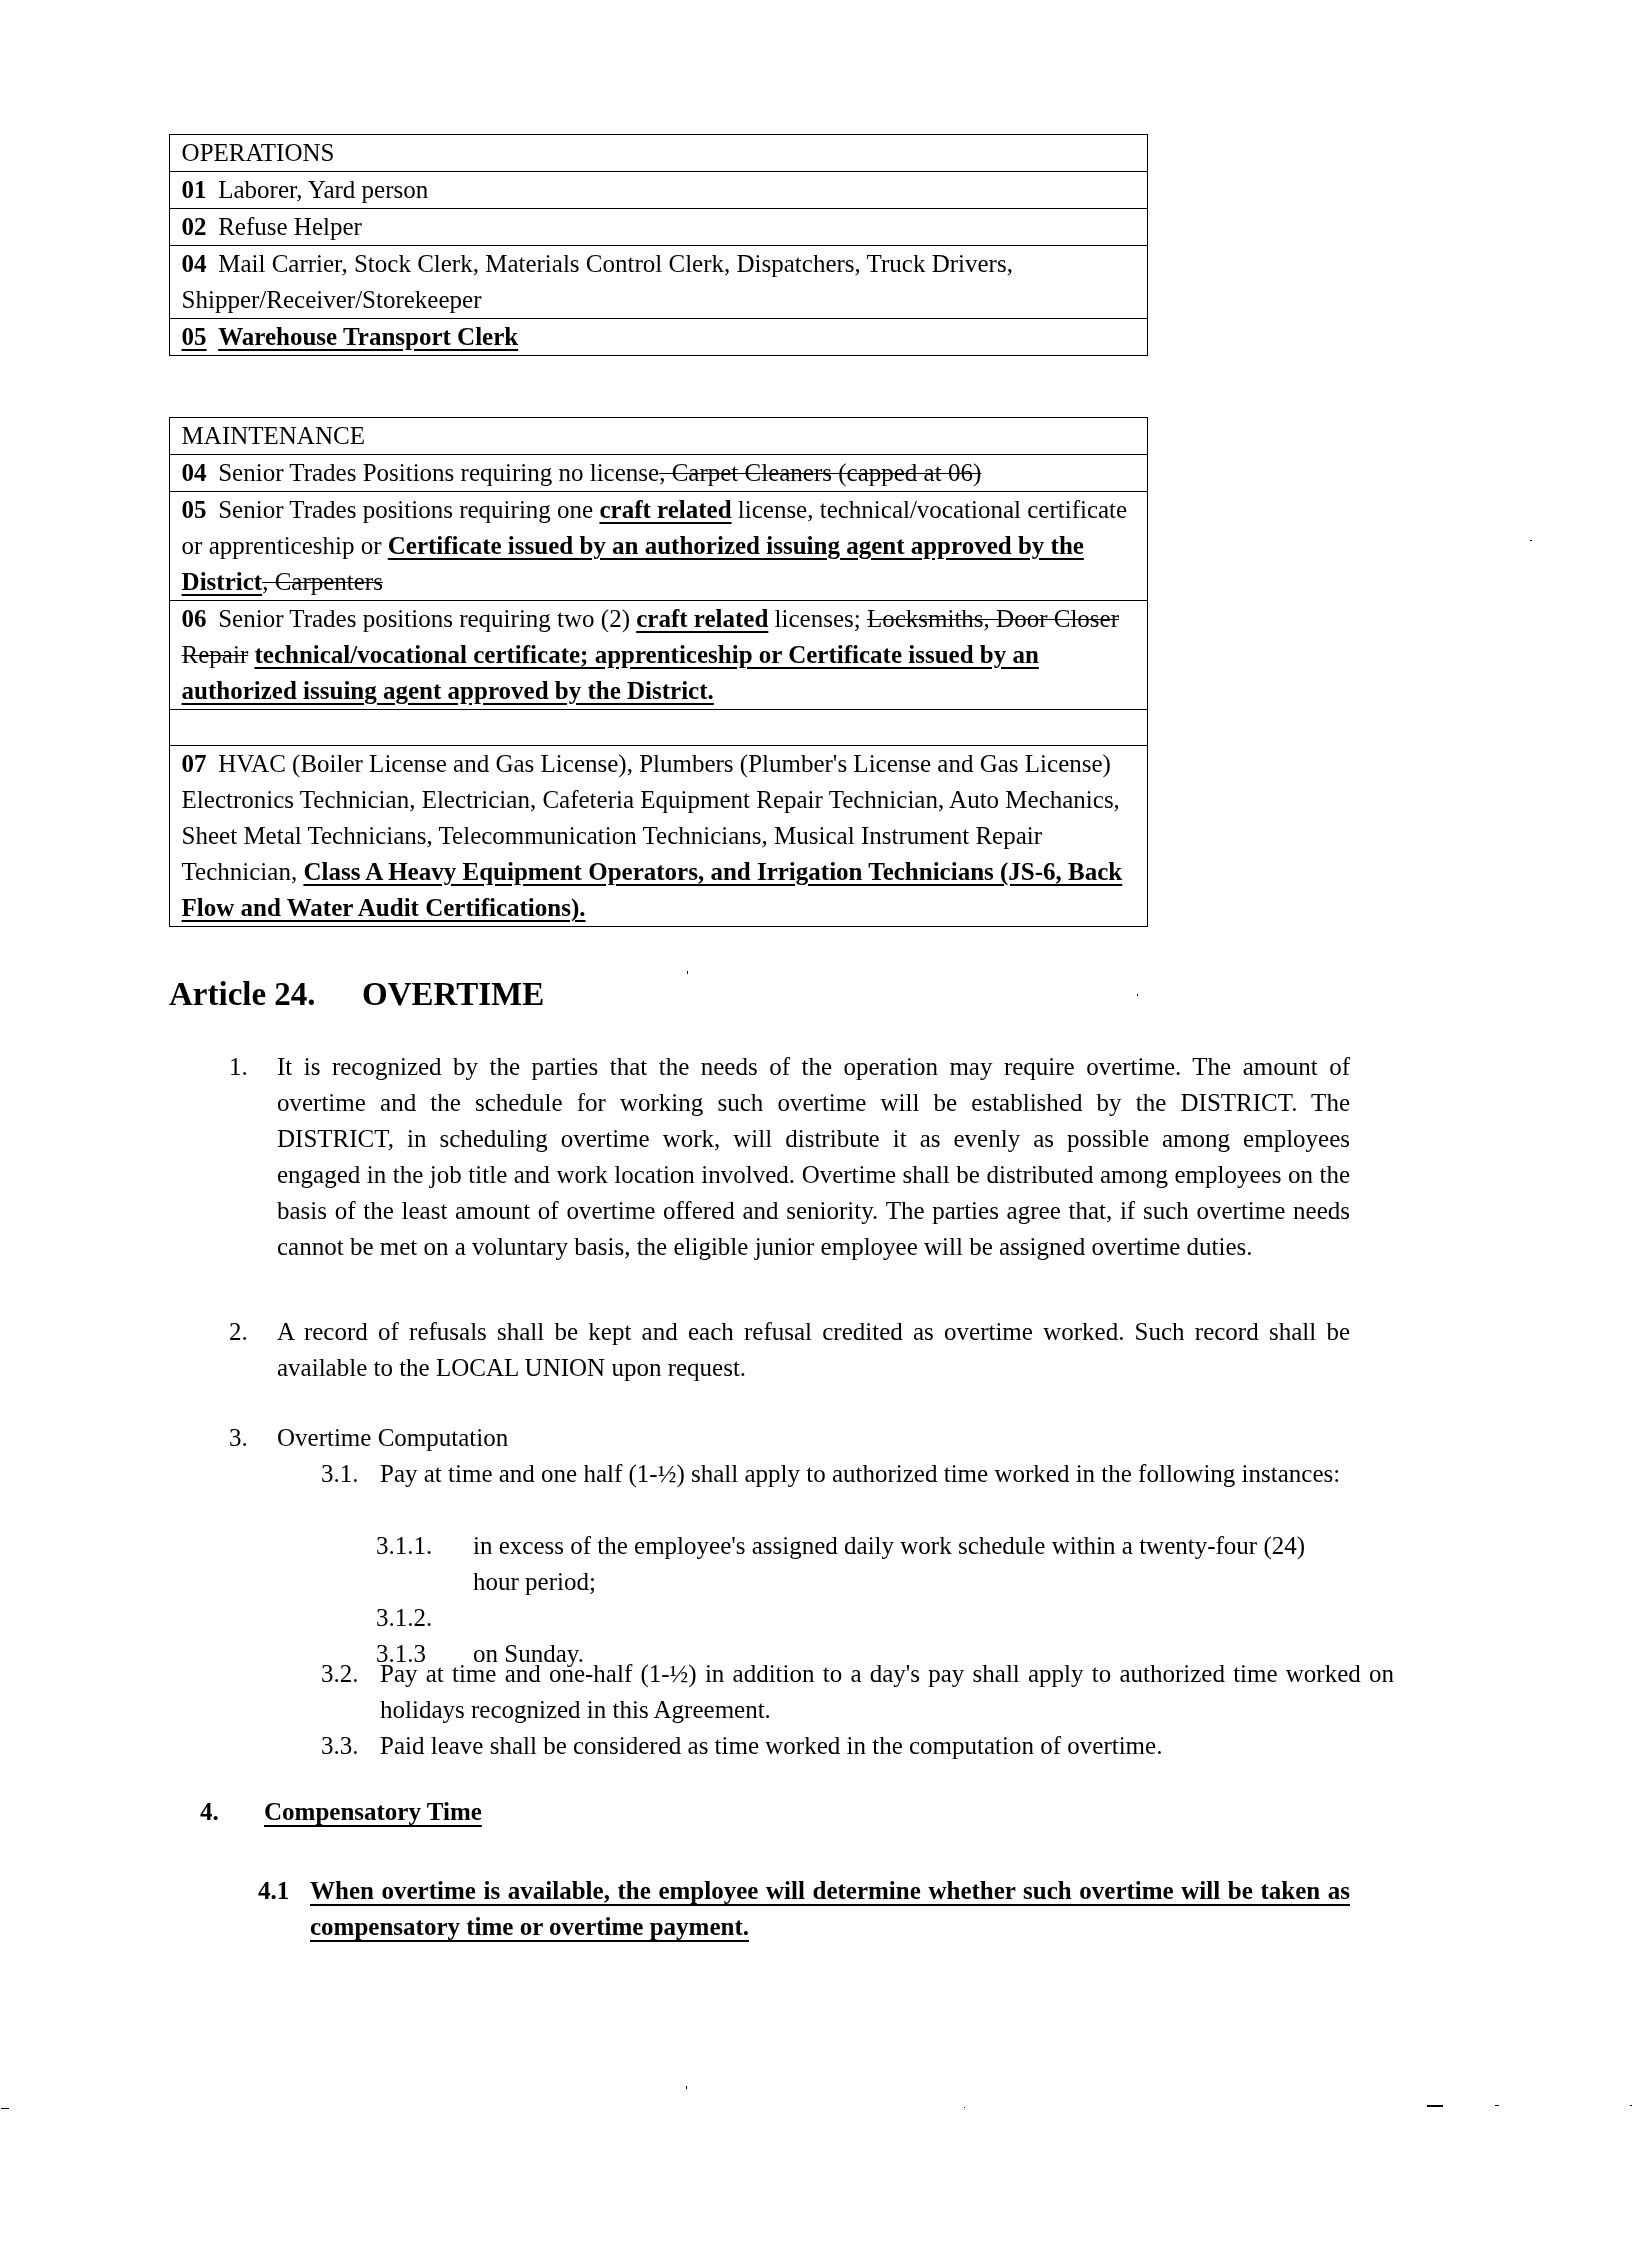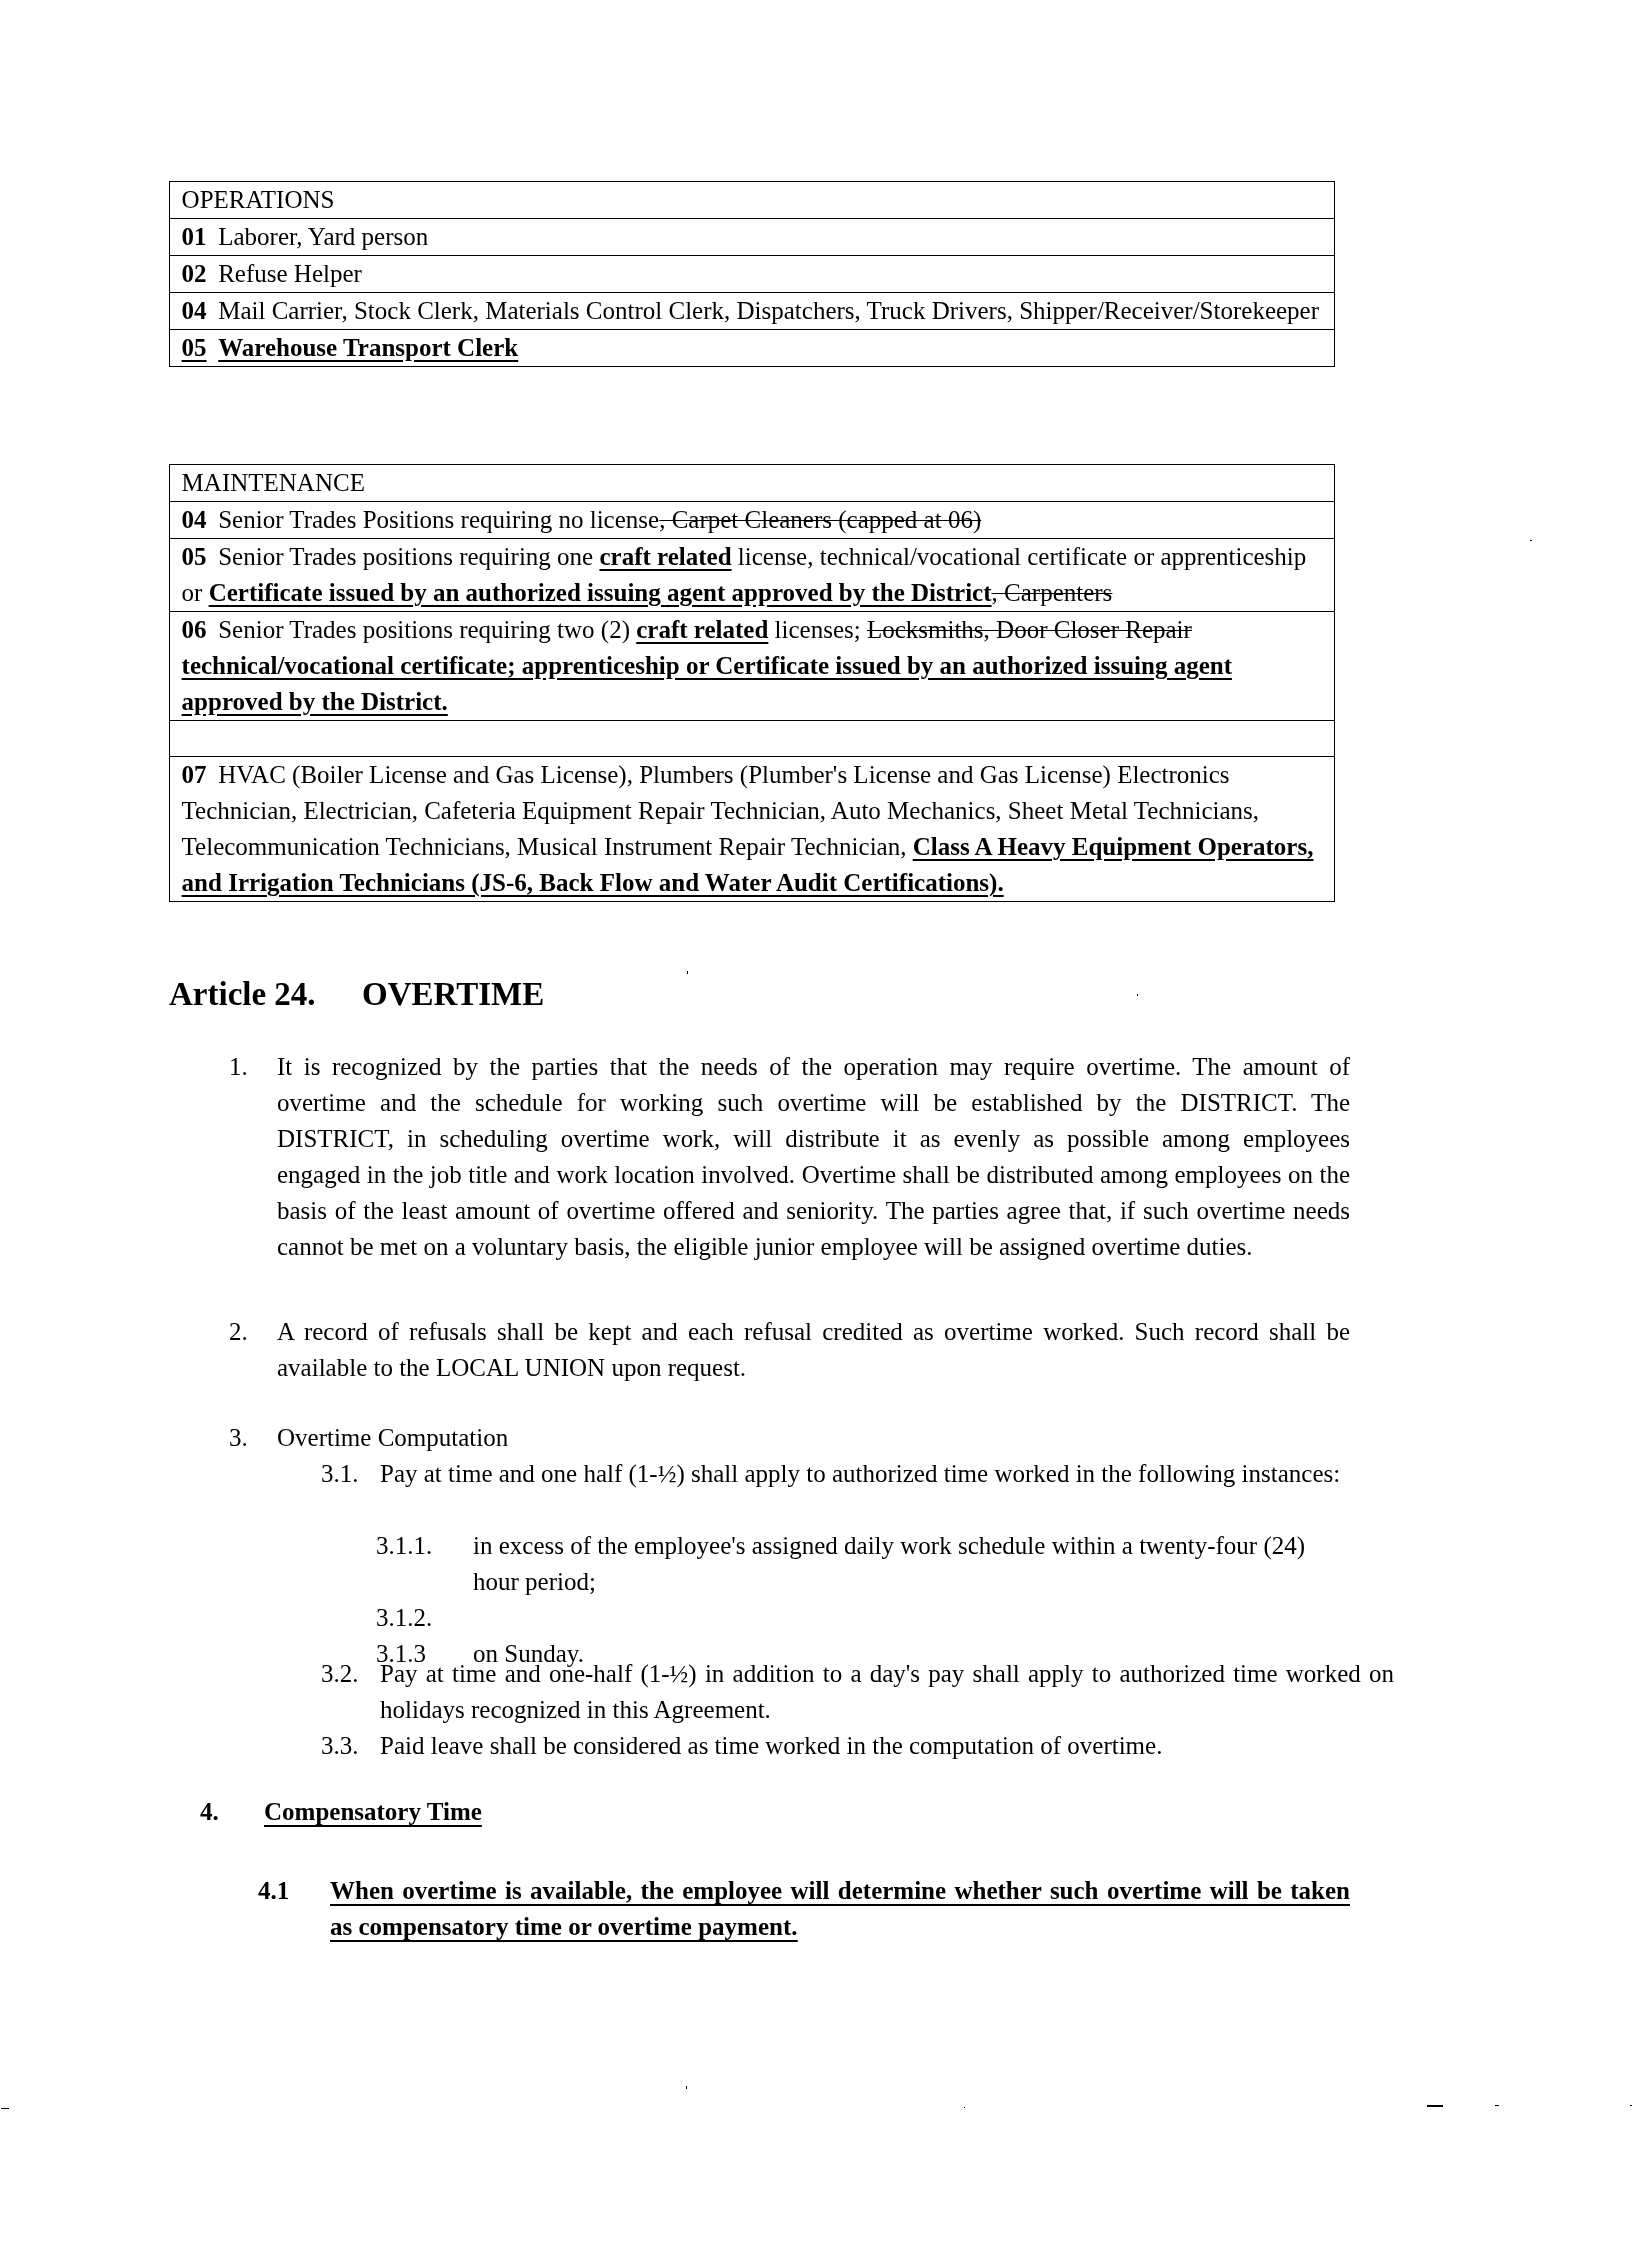--- a/index.html
+++ b/index.html
@@ -11,24 +11,23 @@
       font-size: 25px;
       line-height: 36px;
       overflow: hidden;
     }
     .page { position: absolute; left: 0; top: 0; width: 1643px; height: 2261px; }
 
     
     .grade-table {
       position: absolute;
       left: 169px;
-      width: 1166px;
+      width: 979px;
       border: 1.9px solid #000;
       border-collapse: collapse;
-      margin-top: 47px;
     }
     .grade-table .row {
       border-top: 1.9px solid #000;
       padding: 0 9px 0 11.6px;
       min-height: 36px;
     }
     .grade-table .row:first-child { border-top: none; }
     .grade-table .row.empty { height: 36px; }
     .grade-table .row-text { display: block; }
     .code { font-weight: bold; margin-right: 11.6px; }
@@ -103,21 +102,21 @@
       left: 258px;
       width: 1092px;
       top: 1873px;
       font-weight: bold;
       text-align: justify;
       text-decoration: underline;
       text-decoration-thickness: 1.9px;
       text-underline-offset: 4.5px;
     }
     .comp-sub .num { position: absolute; left: 0; top: 0; }
-    .comp-sub .body { margin-left: 72px; display: block; text-decoration: underline; }
+    .comp-sub .body { margin-left: 52px; display: block; text-decoration: underline; }
 
     
     .speck { position: absolute; background: #000; }
   </style>
 </head>
 <body>
 
 <div class="page">
 
   <div class="grade-table" id="ops-table">

